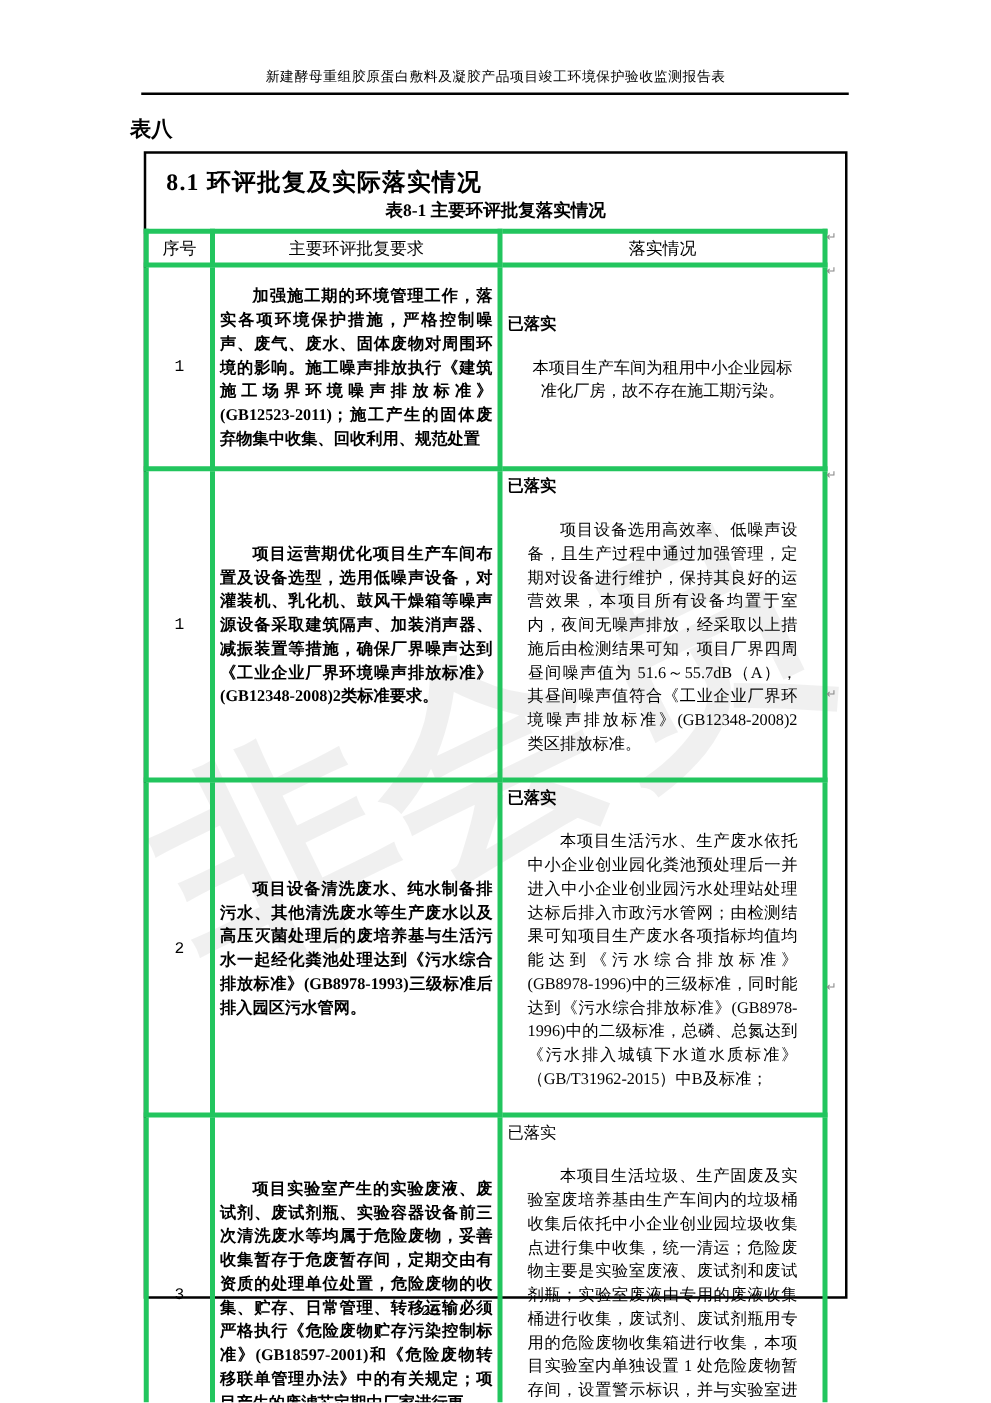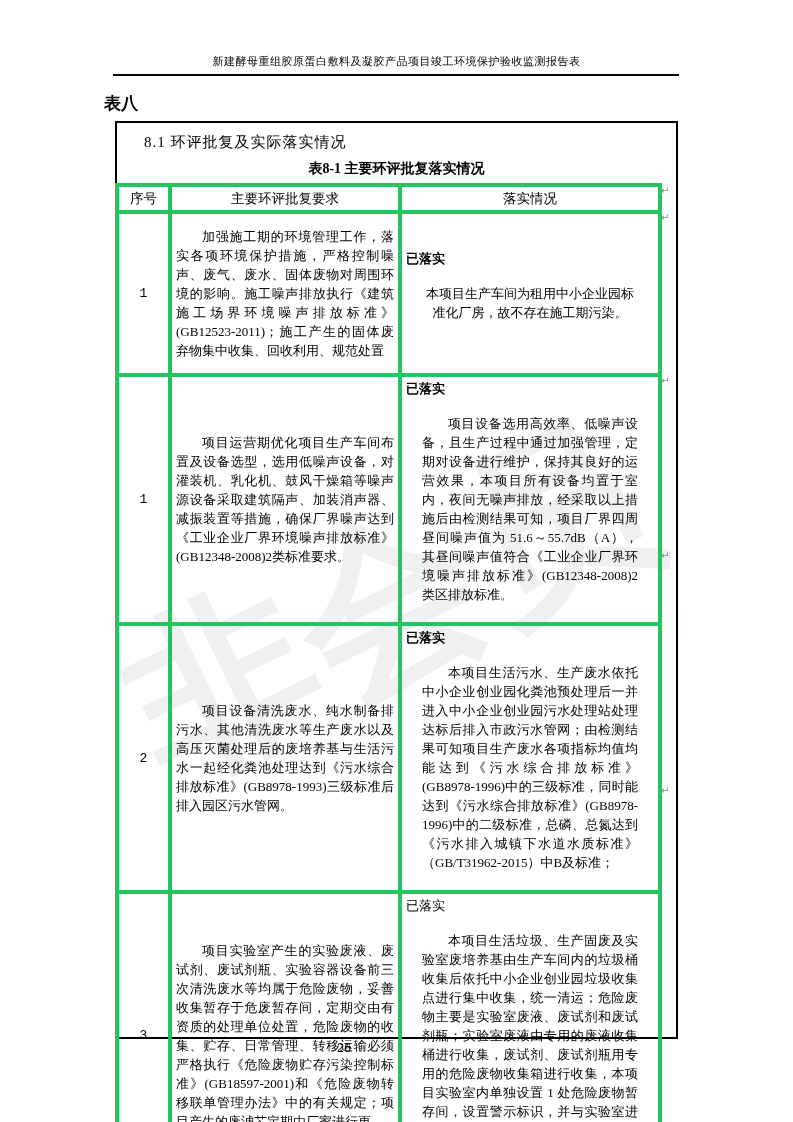--- a/index.html
+++ b/index.html
@@ -21,22 +21,22 @@
   }
   .section-label{
     position:absolute;top:92px;left:104px;
     font-size:17px;font-weight:bold;
   }
   .outer-box{
     position:absolute;top:121px;left:115px;width:559px;height:914px;
     border:2px solid #000;box-sizing:content-box;
   }
   .sec-heading{
-    position:absolute;top:133px;left:144px;
-    font-size:15px;font-weight:normal;letter-spacing:1px;
+    position:absolute;top:133px;left:133px;
+    font-size:19px;font-weight:bold;letter-spacing:1px;
   }
   .tbl-caption{
     position:absolute;top:160px;left:115px;width:563px;
     text-align:center;font-size:14px;font-weight:bold;
   }
   table.main{
     position:absolute;top:183px;left:115px;
     border-collapse:collapse;table-layout:fixed;
     font-size:13px;line-height:19px;
   }
@@ -45,21 +45,21 @@
     padding:2px 4px;
     overflow:hidden;
     box-sizing:border-box;
   }
   table.main th{
     font-weight:normal;font-size:13.5px;text-align:center;height:27px;
     padding:0;
   }
   td.no{text-align:center;vertical-align:middle;font-family:"Liberation Mono","DejaVu Sans Mono",monospace;font-size:13px;}
   td.req{vertical-align:middle;}
-  td.req p{margin:0;text-indent:2em;text-align:justify;}
+  td.req p{margin:0;text-indent:2em;text-align:justify;font-weight:bold;}
   td.impl{vertical-align:top;padding-top:3px;}
   td.impl.vcenter{vertical-align:middle;}
   .status{display:block;font-weight:bold;}
   .status.normal{font-weight:normal;}
   td.impl p{margin:16px;text-indent:2em;text-align:justify;}
   td.impl p.centered{text-indent:0;text-align:center;}
   .pagenum{
     position:absolute;top:1042px;left:0;width:688px;
     text-align:center;font-size:12px;
     font-family:"Liberation Mono","DejaVu Sans Mono",monospace;

